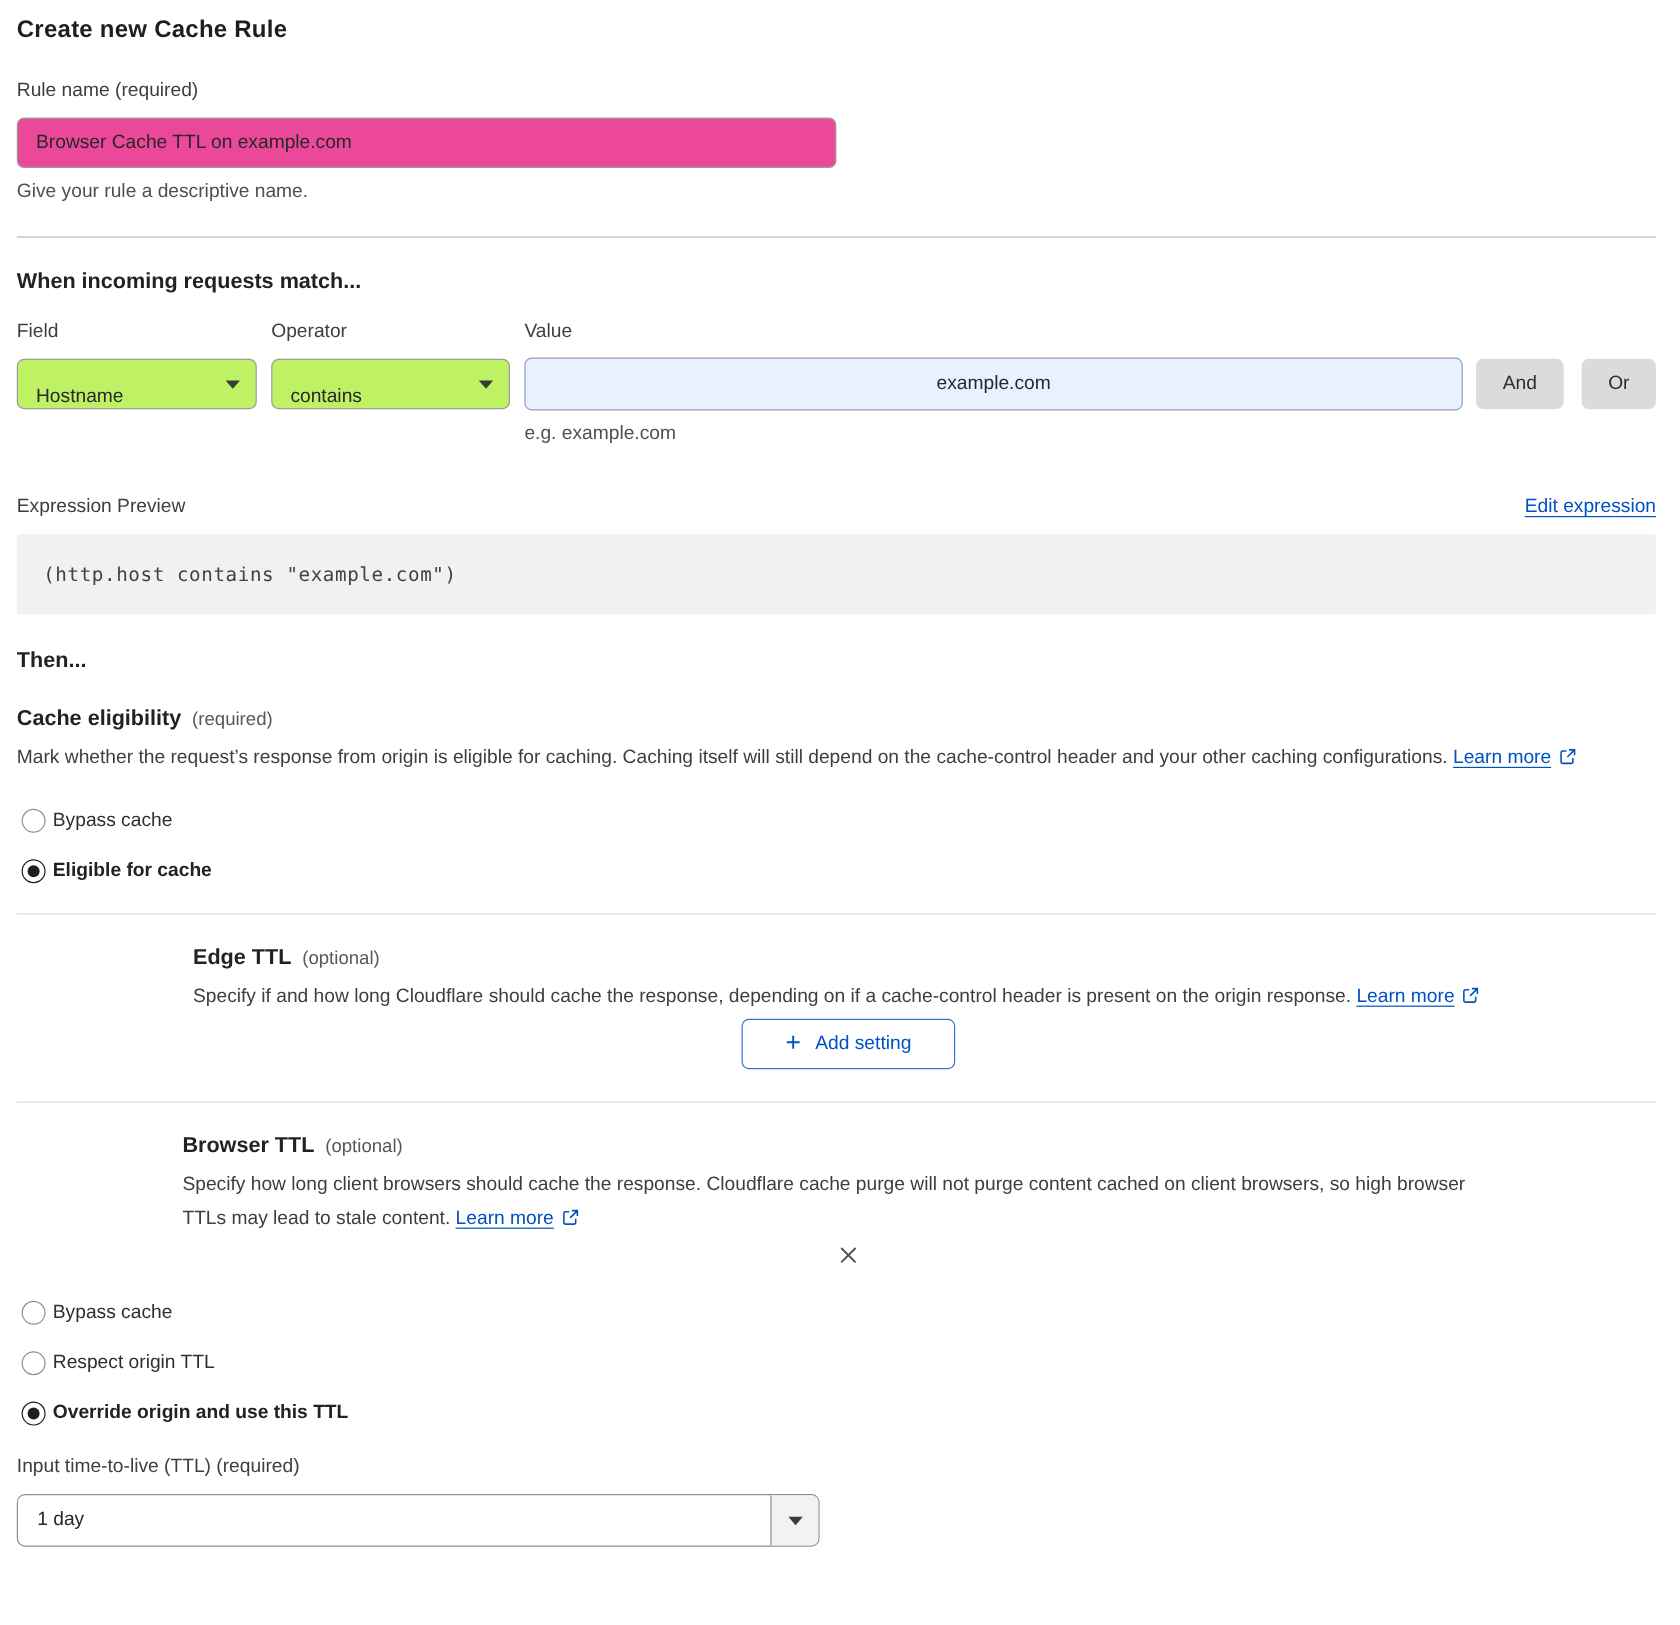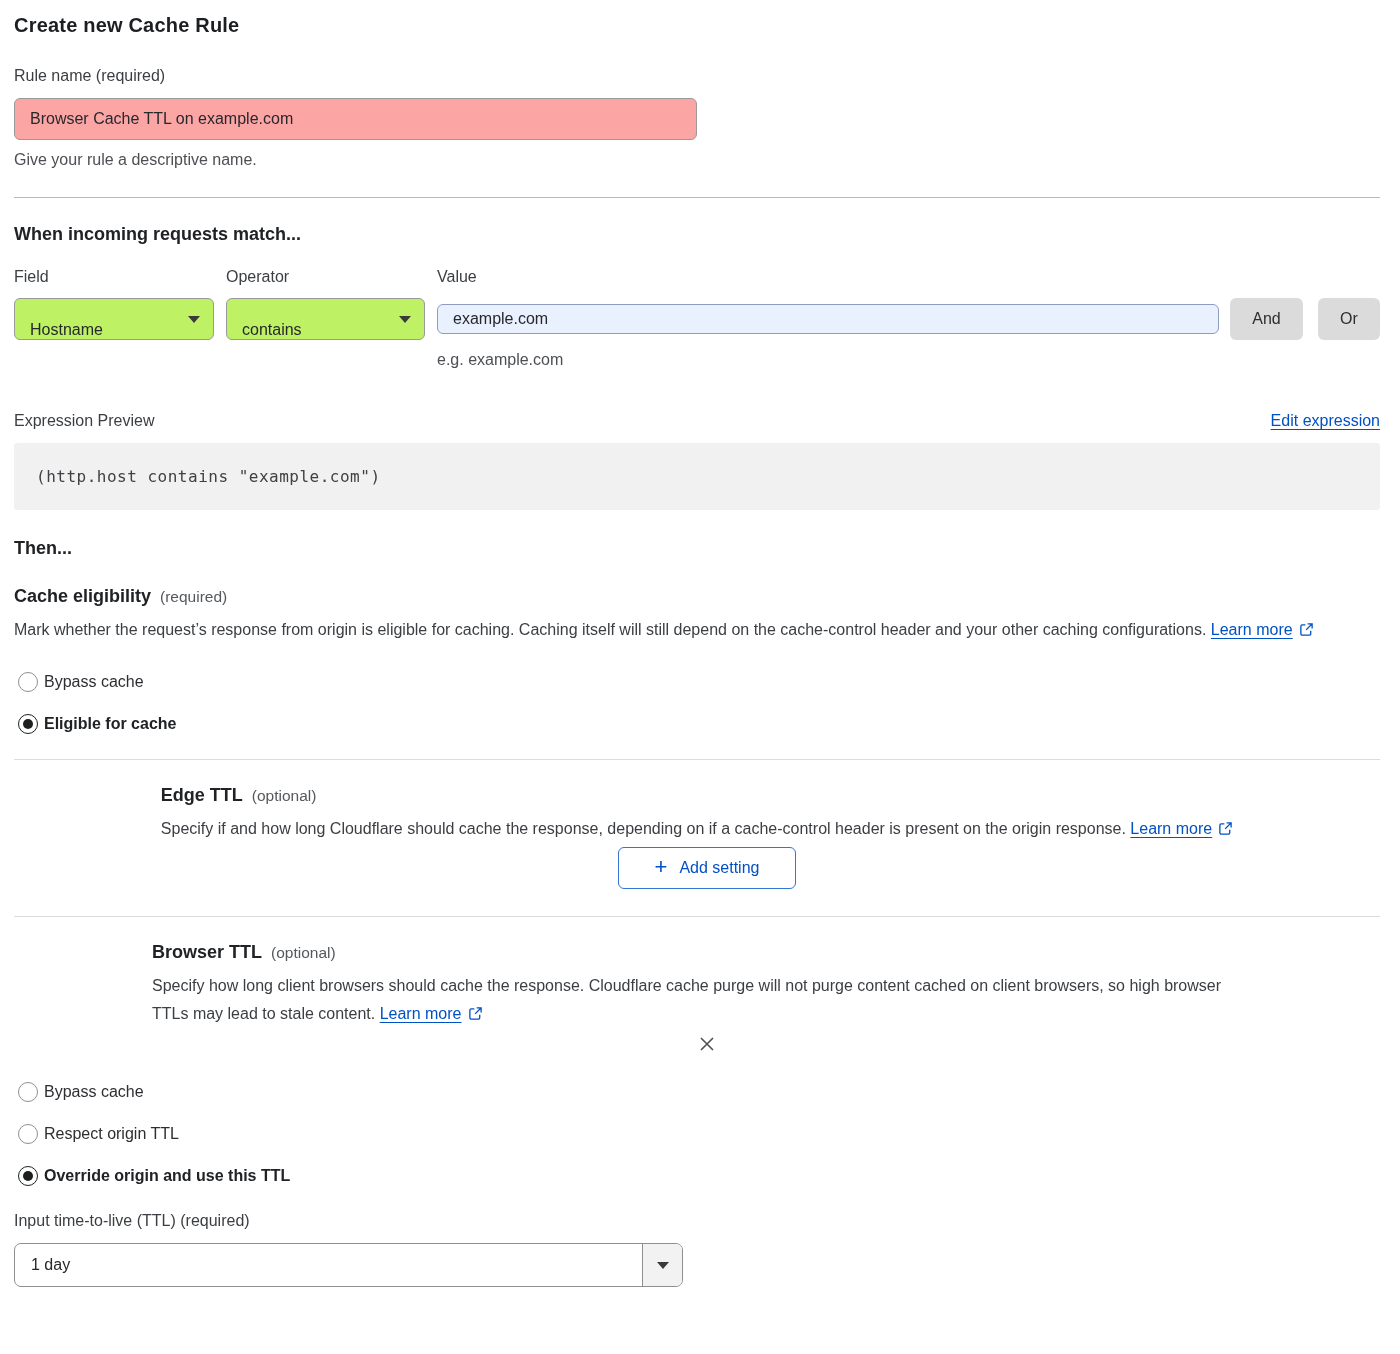--- a/index.html
+++ b/index.html
@@ -7,21 +7,21 @@
   body { height:1354px; overflow:hidden; }
   .page { padding:14px 20px 0 14px; }
 
   h1 { font-size:20px; font-weight:700; color:#1c1e21; letter-spacing:.2px; }
 
   .field-label { font-size:16px; color:#3b3e42; margin-bottom:13px; }
   .help-text { font-size:16px; color:#4c4f53; margin-top:11px; }
 
   .text-input {
     width:683px; height:42px; border:1px solid #9a9a9a; border-radius:6px;
-    padding:0 15px; font-size:16px; color:#26282b; background:#fca5a5;
+    padding:0 15px; font-size:16px; color:#26282b; background:#ec4899;
     font-family:"Liberation Sans", sans-serif; outline:none;
   }
 
   .divider { border:none; border-top:1px solid #b9b9b9; margin:28px 0 0 0; }
   .divider.light { border-top-color:#dcdcdc; }
 
   .section-heading { font-size:18px; font-weight:700; color:#202225; }
 
   .match-section { margin-top:26px; }
   .labels-row { display:flex; margin-top:23px; }
@@ -37,23 +37,23 @@
   }
   .select-box .caret {
     position:absolute; right:13px; top:50%; margin-top:-3px;
     width:0; height:0; border-left:6px solid transparent; border-right:6px solid transparent;
     border-top:7px solid #3a3a3a;
   }
   .sel-field { width:200px; margin-right:12px; }
   .sel-operator { width:199px; margin-right:12px; }
 
   .value-input {
-    flex:1; height:30px; border:1px solid #8e9cc6; border-radius:6px;
+    flex:1; height:44px; border:1px solid #8e9cc6; border-radius:6px;
     background:#e9f0fe; padding:0 15px; font-size:16px; color:#26282b;
-    font-family:"Liberation Sans", sans-serif; outline:none;
+    font-family:"Liberation Sans", sans-serif; outline:none;text-align:center;
   }
 
   .chip-btn {
     height:42px; border:none; border-radius:6px; background:#dbdbdb;
     font-size:16px; color:#2c2e31; cursor:pointer; font-family:"Liberation Sans", sans-serif;
   }
   .btn-and { width:73px; margin-left:11px; }
   .btn-or  { width:62px; margin-left:15px; }
 
   .eg-help { margin-top:11px; margin-left:423px; font-size:16px; color:#4c4f53; }

